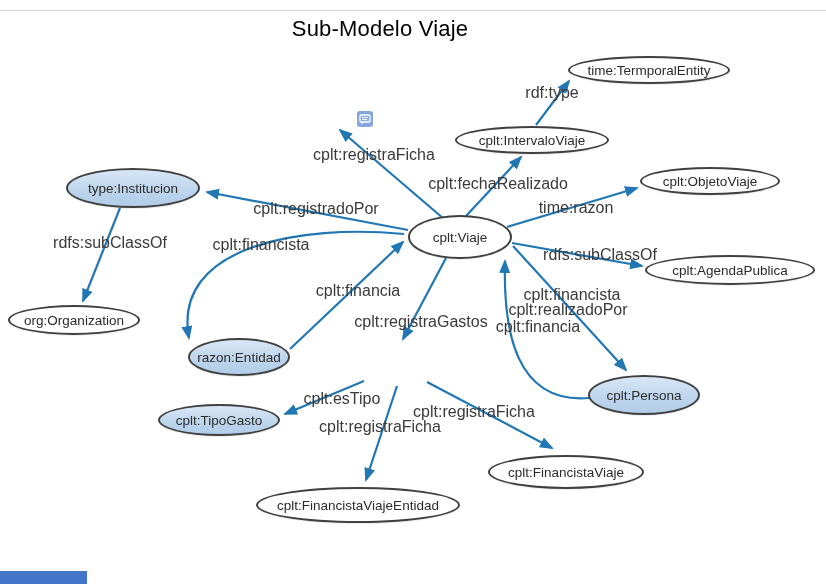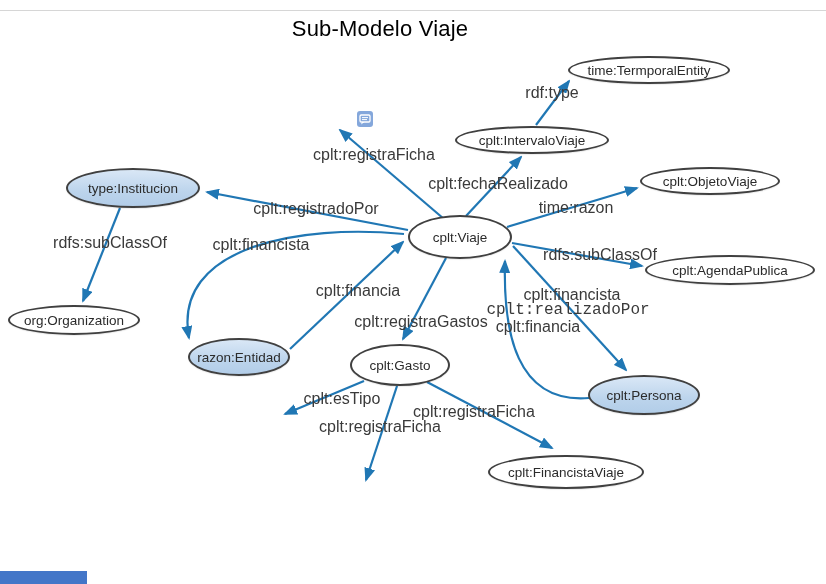--- a/index.html
+++ b/index.html
@@ -76,49 +76,52 @@
     </div>
   <div class="node" style="left:645px;top:255px;width:170px;height:30px;text-align:center;">
       <span>cplt:AgendaPublica</span>
     </div>
   <div class="node" style="left:8px;top:305px;width:132px;height:30px;">
       <span>org:Organization</span>
     </div>
   <div class="node hl" style="left:188px;top:338px;width:102px;height:38px;">
       <span>razon:Entidad</span>
     </div>
-  <div class="node" style="left:350px;top:344px;width:100px;height:42px;">
-      <span>cplt:Gasto</span>
-    </div>
   <div class="node hl" style="left:588px;top:375px;width:112px;height:40px;">
       <span>cplt:Persona</span>
     </div>
+  <div class="node hl" style="left:158px;top:404px;width:122px;height:32px;">
+      <span>cplt:TipoGasto</span>
+    </div>
   <div class="node" style="left:488px;top:455px;width:156px;height:34px;">
       <span>cplt:FinancistaViaje</span>
+    </div>
+  <div class="node" style="left:256px;top:487px;width:204px;height:36px;">
+      <span>cplt:FinancistaViajeEntidad</span>
     </div>
 
   <svg class="note-badge" width="18" height="18" viewBox="0 0 18 18">
     <rect x="1" y="1" width="16" height="16" rx="3" fill="#84a7db"></rect>
     <rect x="4" y="5" width="10" height="7" rx="1.2" fill="none" stroke="#ffffff" stroke-width="1.3"></rect>
     <line x1="6" y1="7.6" x2="12" y2="7.6" stroke="#ffffff" stroke-width="1"></line>
     <line x1="6" y1="9.6" x2="11" y2="9.6" stroke="#ffffff" stroke-width="1"></line>
     <path d="M6,12 L5,14.5 L8.5,12" fill="#ffffff"></path>
   </svg>
 
   <div class="elabel" style="left:374px;top:155px;">cplt:registraFicha</div>
   <div class="elabel" style="left:552px;top:93px;">rdf:type</div>
   <div class="elabel" style="left:498px;top:184px;">cplt:fechaRealizado</div>
   <div class="elabel" style="left:576px;top:208px;">time:razon</div>
   <div class="elabel" style="left:316px;top:209px;">cplt:registradoPor</div>
   <div class="elabel" style="left:110px;top:243px;">rdfs:subClassOf</div>
   <div class="elabel" style="left:261px;top:245px;">cplt:financista</div>
   <div class="elabel" style="left:600px;top:255px;">rdfs:subClassOf</div>
   <div class="elabel" style="left:358px;top:291px;">cplt:financia</div>
   <div class="elabel" style="left:572px;top:295px;">cplt:financista</div>
-  <div class="elabel" style="left:568px;top:310px;font-family:Liberation Mono, monospace;">cplt:realizadoPor</div>
+  <div class="elabel" style="left:568px;top:310px;">cplt:realizadoPor</div>
   <div class="elabel" style="left:421px;top:322px;">cplt:registraGastos</div>
   <div class="elabel" style="left:538px;top:327px;">cplt:financia</div>
   <div class="elabel" style="left:342px;top:399px;">cplt:esTipo</div>
   <div class="elabel" style="left:474px;top:412px;">cplt:registraFicha</div>
   <div class="elabel" style="left:380px;top:427px;">cplt:registraFicha</div>
 
   <div class="blue-bar"></div>
 </div>
 
 </body></html>

